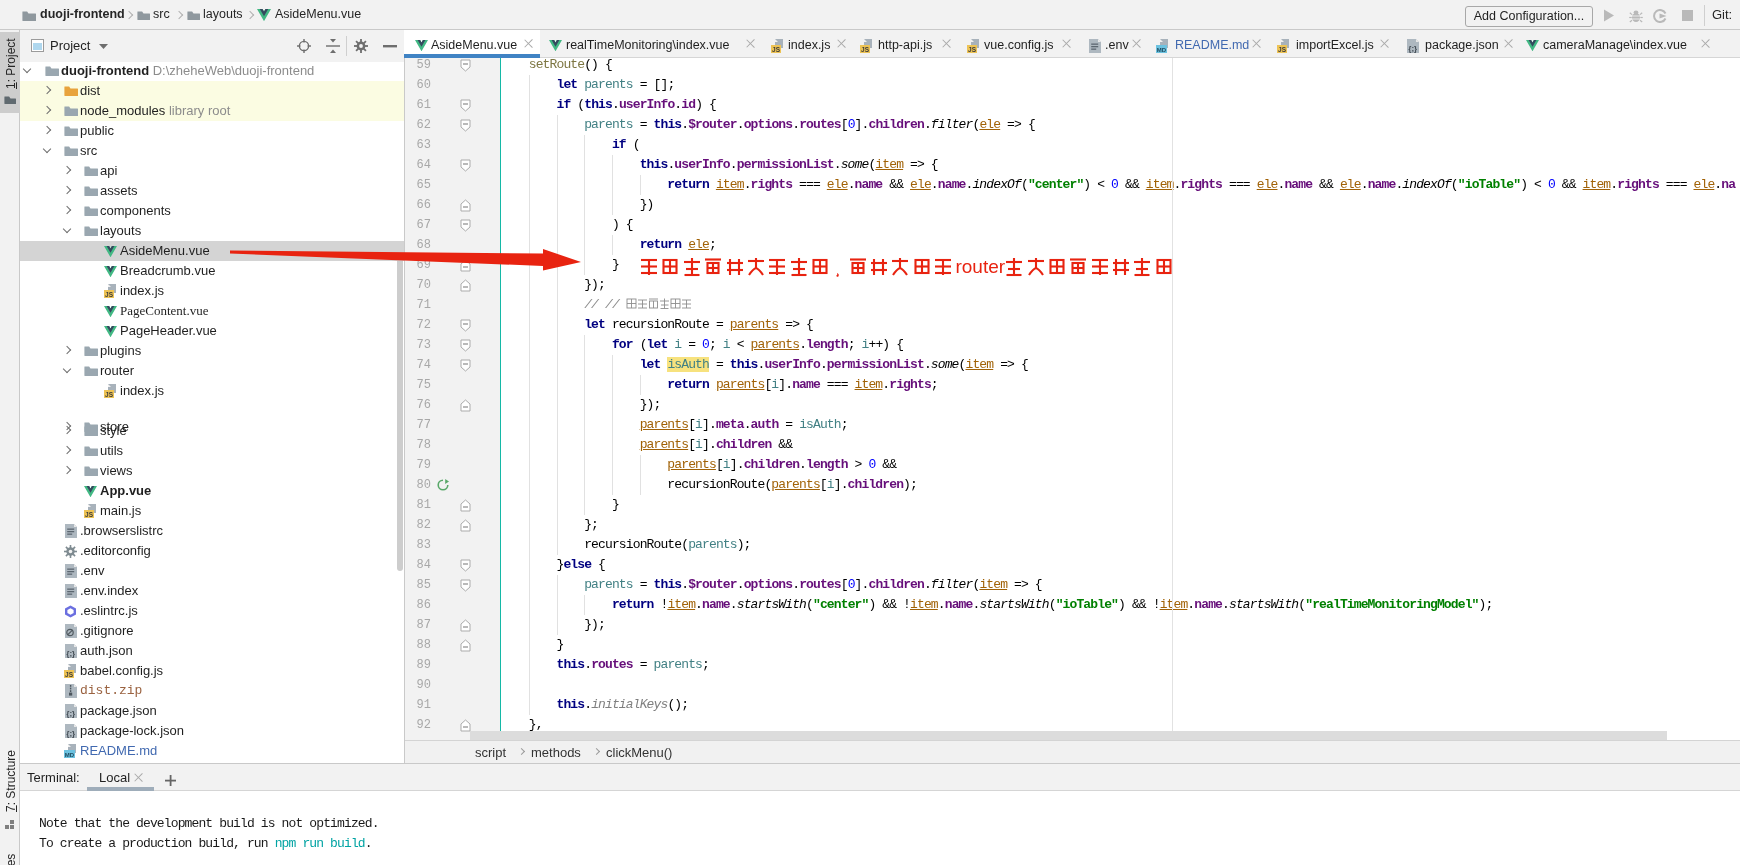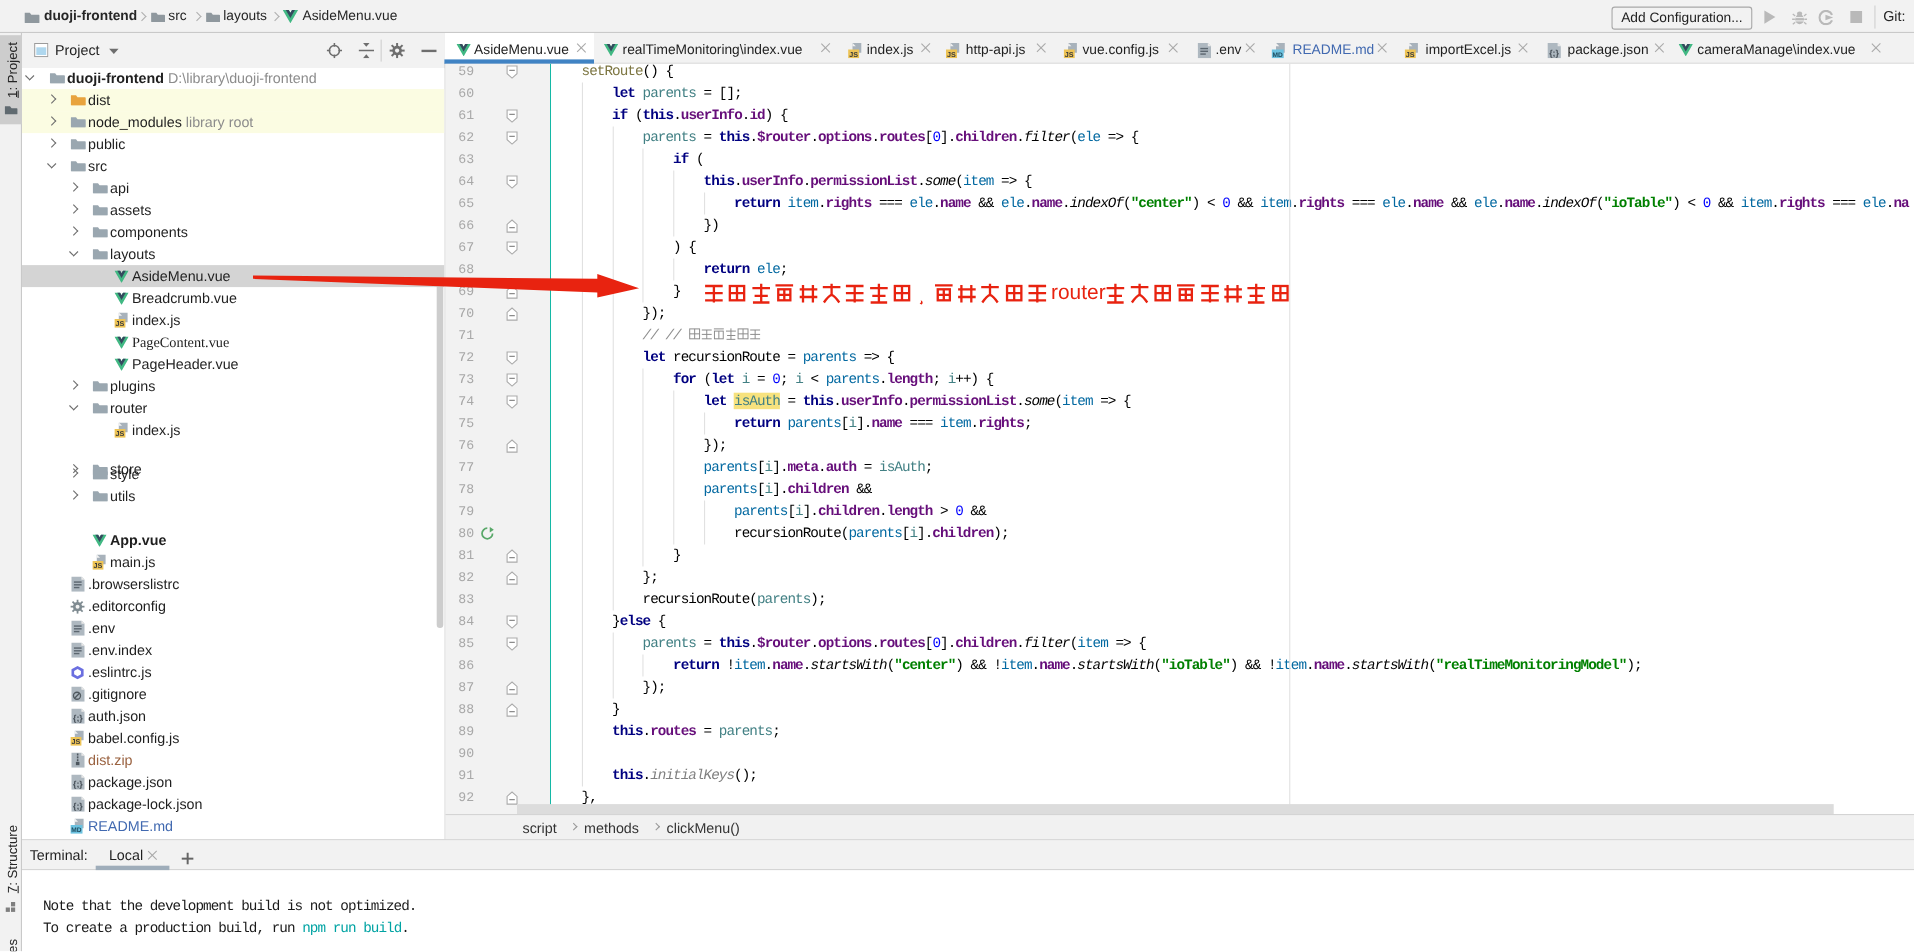--- a/index.html
+++ b/index.html
@@ -33,21 +33,21 @@
   font-family:"Liberation Mono",monospace}
 #codewrap{left:501px;top:58px;width:1239px;height:673px;background:#fff;overflow:hidden}
 #code{position:absolute;left:0;top:-3px;font-family:"Liberation Mono",monospace;font-size:13px;
   letter-spacing:-0.87px;line-height:20px;white-space:pre;color:#000}
 #code .k{color:#000080;font-weight:bold}
 #code .f{color:#660e7a;font-weight:bold}
 #code .s{color:#008000;font-weight:bold}
 #code .n{color:#0000ff}
 #code .c{color:#8c8c8c;font-style:italic}
 #code .v{color:#428084}
-#code .p{color:#0369a1;}
+#code .p{color:#a16207;text-decoration:underline}
 #code .m{font-style:italic}
 #code .d{color:#7d7642}
 #code .g{color:#7f7f7f;font-style:italic}
 #code .hl{background:#f7e27e}
 .iguide{position:absolute;width:1px;background:#e1e1e1}
 #marginline{left:1172px;top:58px;width:1px;height:682px;background:#e2e2e2}
 #hscroll{left:470px;top:731px;width:1197px;height:9px;background:#dcdcdc}
 #ebc{left:405px;top:740px;width:1335px;height:23px;background:#f1f1f1;border-top:1px solid #d4d4d4}
 .ebc-t{position:absolute;font-size:13px;color:#333}
 
@@ -152,21 +152,21 @@
 <svg class="abs" style="left:383px;top:45px" width="14" height="3" viewBox="0 0 14 3">
       <rect x="0" y="0" width="14" height="2.4" fill="#6e6e6e"></rect>
     </svg>
 <div class="abs" style="left:404px;top:30px;width:1px;height:733px;background:#c9c9c9"></div>
 <div id="tree" class="abs">
 <div class="trow" style="top:-1px;">
 <div class="chev-d" style="left:4px;top:5px"></div>
 <svg class="abs" style="left:25px;top:4px" width="14" height="11" viewBox="0 0 14 11">
           <path d="M0.5,1.5 h4.6 l1.4,2 h6.8 a0.8,0.8 0 0 1 0.8,0.8 v6 a0.8,0.8 0 0 1 -0.8,0.8 h-12.1 a0.8,0.8 0 0 1 -0.8,-0.8 v-7.7 z" fill="#9aa7b0"></path>
         </svg>
-<div class="tlabel" style="left:41px;font-weight:bold">duoji-frontend <span class="gray" style="font-weight:normal">D:\library\duoji-frontend</span></div>
+<div class="tlabel" style="left:41px;font-weight:bold">duoji-frontend <span class="gray" style="font-weight:normal">D:\zheheWeb\duoji-frontend</span></div>
 </div>
 <div class="trow" style="top:19px;background:#fbfce2;">
 <div class="chev-r" style="left:24px;top:6px"></div>
 <svg class="abs" style="left:44px;top:4px" width="14" height="11" viewBox="0 0 14 11">
           <path d="M0.5,1.5 h4.6 l1.4,2 h6.8 a0.8,0.8 0 0 1 0.8,0.8 v6 a0.8,0.8 0 0 1 -0.8,0.8 h-12.1 a0.8,0.8 0 0 1 -0.8,-0.8 v-7.7 z" fill="#e8a33d"></path>
         </svg>
 <div class="tlabel" style="left:60px;">dist</div>
 </div>
 <div class="trow" style="top:39px;background:#fbfce2;">
 <div class="chev-r" style="left:24px;top:6px"></div>
@@ -290,20 +290,27 @@
           <path d="M0.5,1.5 h4.6 l1.4,2 h6.8 a0.8,0.8 0 0 1 0.8,0.8 v6 a0.8,0.8 0 0 1 -0.8,0.8 h-12.1 a0.8,0.8 0 0 1 -0.8,-0.8 v-7.7 z" fill="#9aa7b0"></path>
         </svg>
 <div class="tlabel" style="left:80px;">style</div>
 </div>
 <div class="trow" style="top:379px;">
 <div class="chev-r" style="left:44px;top:6px"></div>
 <svg class="abs" style="left:64px;top:4px" width="14" height="11" viewBox="0 0 14 11">
           <path d="M0.5,1.5 h4.6 l1.4,2 h6.8 a0.8,0.8 0 0 1 0.8,0.8 v6 a0.8,0.8 0 0 1 -0.8,0.8 h-12.1 a0.8,0.8 0 0 1 -0.8,-0.8 v-7.7 z" fill="#9aa7b0"></path>
         </svg>
 <div class="tlabel" style="left:80px;">utils</div>
+</div>
+<div class="trow" style="top:399px;">
+<div class="chev-r" style="left:44px;top:6px"></div>
+<svg class="abs" style="left:64px;top:4px" width="14" height="11" viewBox="0 0 14 11">
+          <path d="M0.5,1.5 h4.6 l1.4,2 h6.8 a0.8,0.8 0 0 1 0.8,0.8 v6 a0.8,0.8 0 0 1 -0.8,0.8 h-12.1 a0.8,0.8 0 0 1 -0.8,-0.8 v-7.7 z" fill="#9aa7b0"></path>
+        </svg>
+<div class="tlabel" style="left:80px;">views</div>
 </div>
 <div class="trow" style="top:419px;font-weight:bold;">
 <svg class="abs" style="left:64px;top:5px" width="13" height="11.3" viewBox="0 0 196 170">
           <path d="M77,0 L98,36 L119,0 H196 L98,170 L0,0 Z" fill="#41b883"></path>
           <path d="M39,0 L98,102 L157,0 H119 L98,36 L77,0 Z" fill="#35495e"></path>
         </svg>
 <div class="tlabel" style="left:80px;">App.vue</div>
 </div>
 <div class="trow" style="top:439px;">
 <svg class="abs" style="left:64px;top:3px" width="14" height="14" viewBox="0 0 14 14">
@@ -390,21 +397,21 @@
 </div>
 <div class="trow" style="top:619px;">
 <svg class="abs" style="left:44px;top:3px" width="13" height="14" viewBox="0 0 13 14">
           <path d="M1,0 h9 l3,3 v11 h-12 z" fill="#aeb8c0"></path>
           <path d="M10,0 l3,3 h-3 z" fill="#e8e8e8"></path>
           <rect x="5.9" y="1" width="1.4" height="1.8" fill="#4d565e"></rect>
           <rect x="5.9" y="3.6" width="1.4" height="1.8" fill="#4d565e"></rect>
           <rect x="5.9" y="6.2" width="1.4" height="1.8" fill="#4d565e"></rect>
           <rect x="5" y="8.6" width="3.2" height="3" fill="#4d565e"></rect>
         </svg>
-<div class="tlabel" style="left:60px;color:#9a6240;">dist.zip</div>
+<div class="tlabel" style="left:60px;color:#9a6240;font-family:Liberation Mono, monospace;">dist.zip</div>
 </div>
 <div class="trow" style="top:639px;">
 <svg class="abs" style="left:44px;top:3px" width="13" height="14" viewBox="0 0 13 14">
           <path d="M1,0 h9 l3,3 v11 h-12 z" fill="#aeb8c0"></path>
           <path d="M10,0 l3,3 h-3 z" fill="#e8e8e8"></path>
           <text x="6.8" y="11.5" font-size="8" font-weight="bold" font-family="Liberation Sans" fill="#434c54" text-anchor="middle">{;}</text>
         </svg>
 <div class="tlabel" style="left:60px;">package.json</div>
 </div>
 <div class="trow" style="top:659px;">

